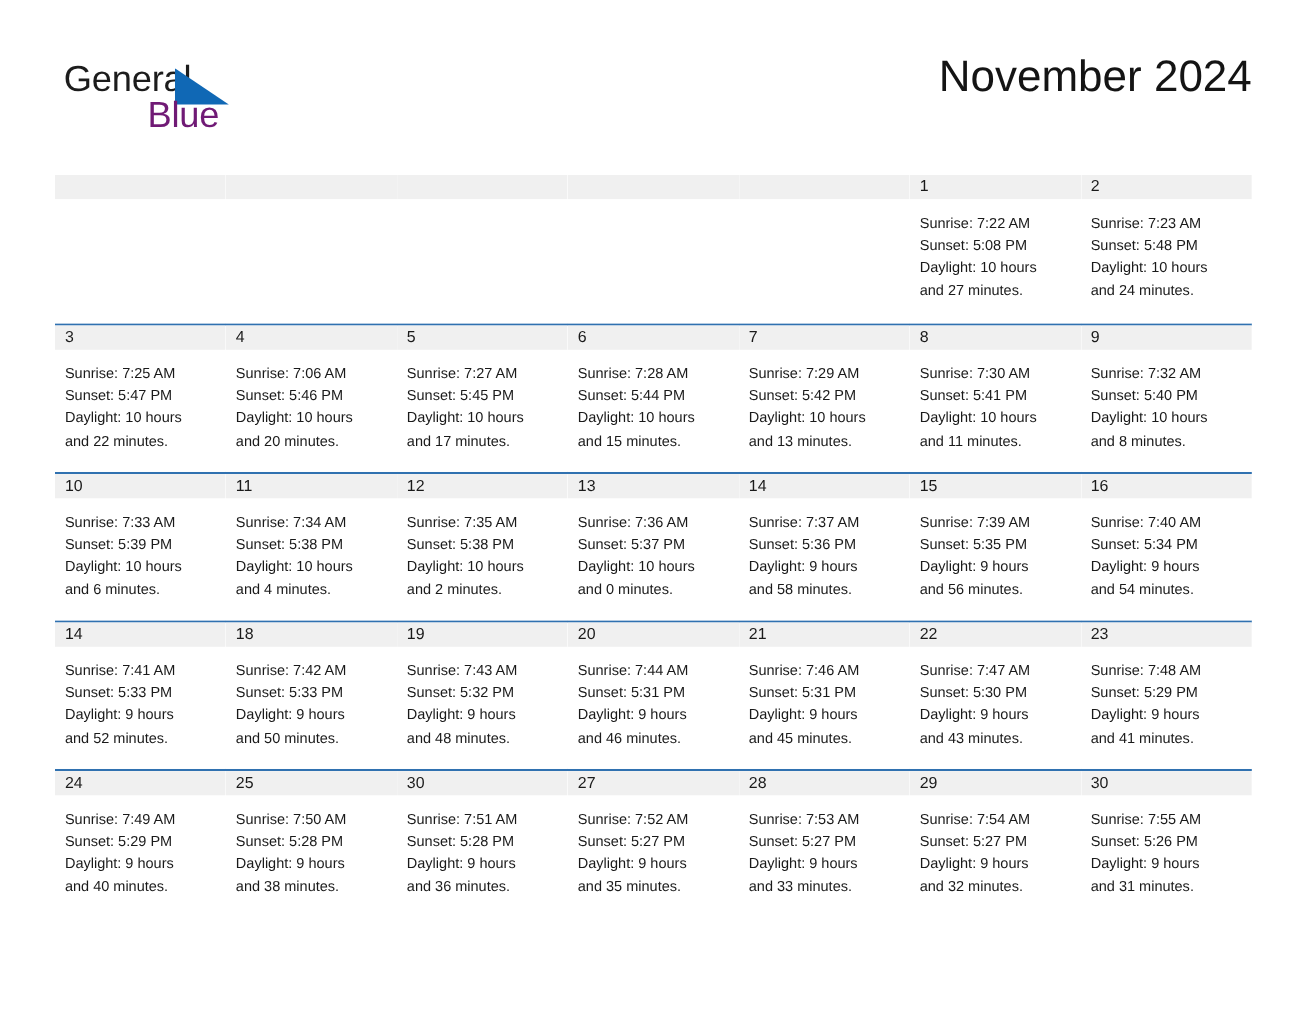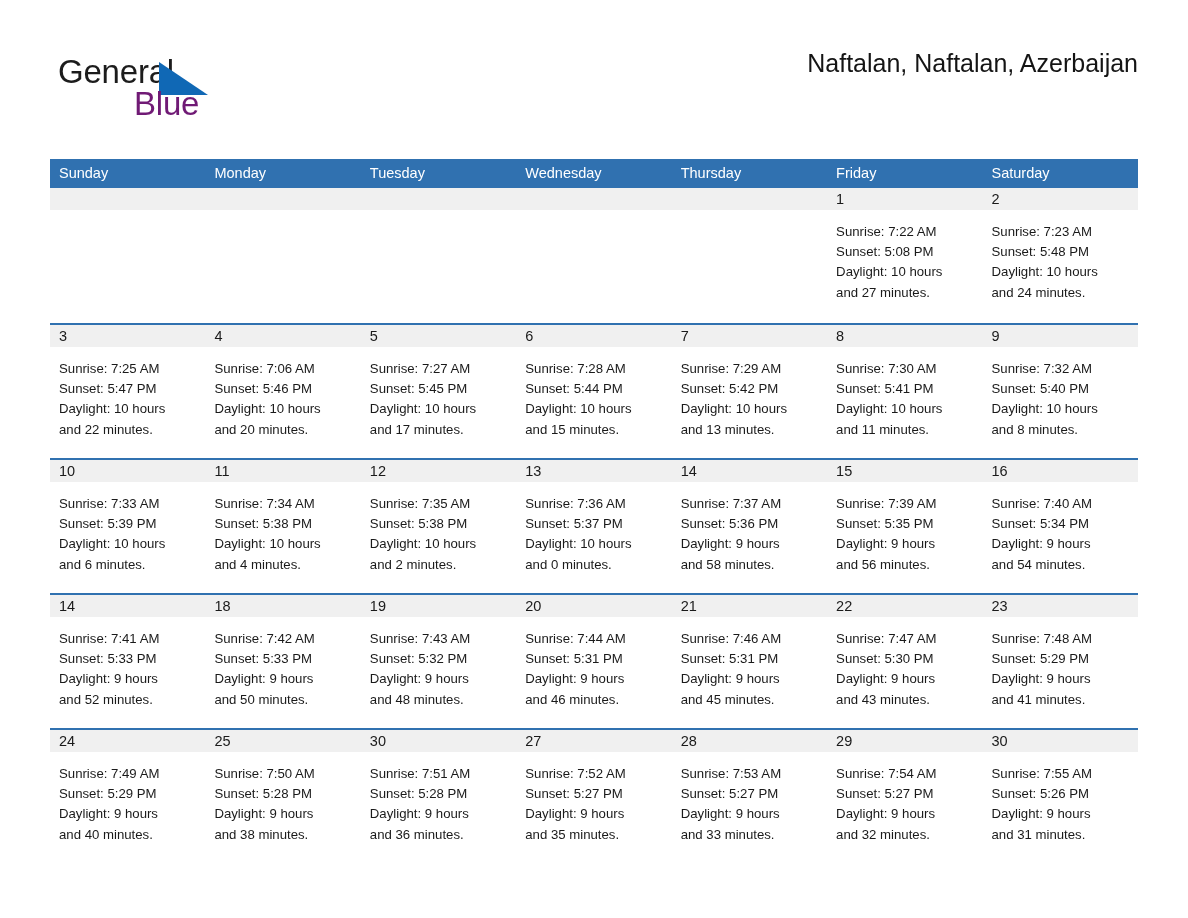--- a/index.html
+++ b/index.html
@@ -160,35 +160,26 @@
       <span class="brand-line1">General</span>
       <span class="brand-tri">
         <svg width="50" height="34" viewBox="0 0 50 34" xmlns="http://www.w3.org/2000/svg">
           <polygon points="0,0 49,33 0,33" fill="#1068b5"></polygon>
         </svg>
       </span>
       <span class="brand-line2">Blue</span>
     </div>
 
     <div class="titles">
-      <div class="cal-subtitle">Naftalan, Naftalan, Azerbaijan</div>
+      <div class="cal-title">November 2024</div>
     </div>
 
   </div>
 
   <div class="calendar">
-    <div class="dow-row" id="dow-row">
-        <div class="dow-cell">Sunday</div>
-        <div class="dow-cell">Monday</div>
-        <div class="dow-cell">Tuesday</div>
-        <div class="dow-cell">Wednesday</div>
-        <div class="dow-cell">Thursday</div>
-        <div class="dow-cell">Friday</div>
-        <div class="dow-cell">Saturday</div>
-      </div>
     <div id="weeks-container">
         <div class="week-row first">
           <div class="day-cell empty">
             <div class="day-head"></div>
           </div>
           <div class="day-cell empty">
             <div class="day-head"></div>
           </div>
           <div class="day-cell empty">
             <div class="day-head"></div>

